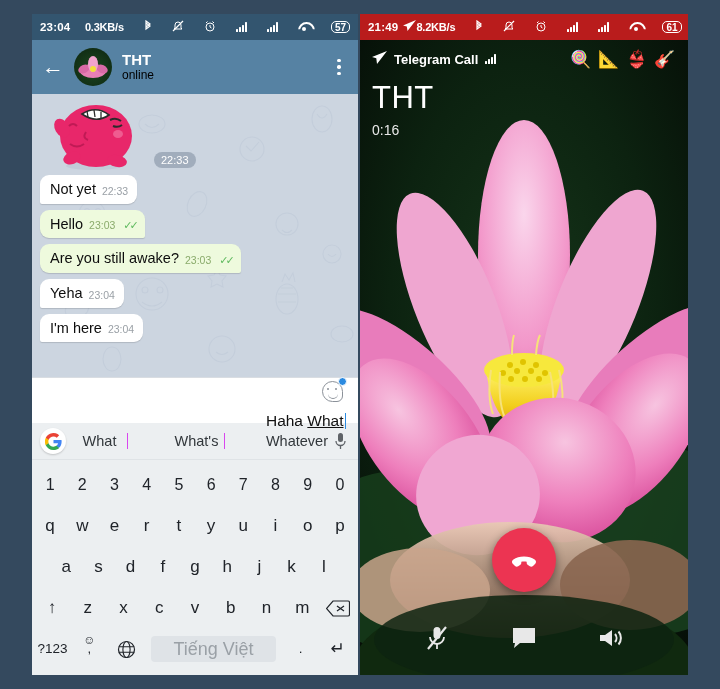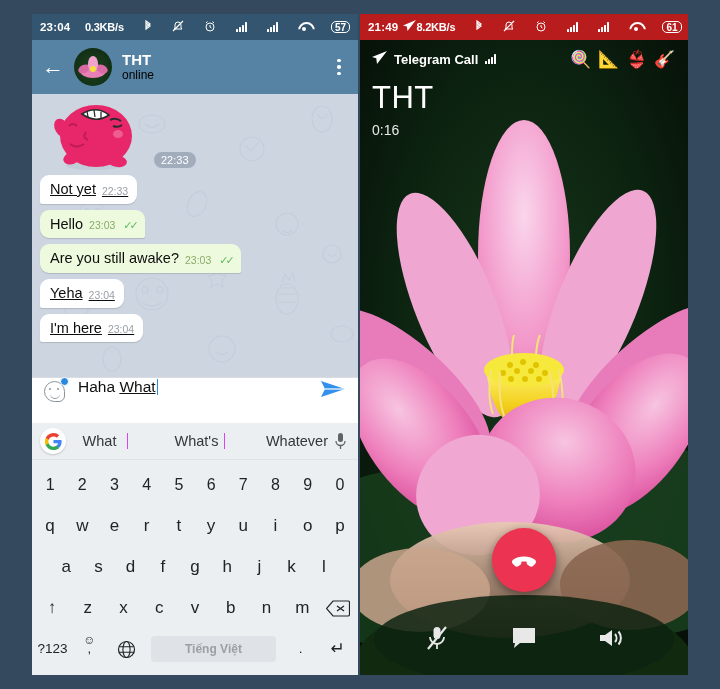--- a/index.html
+++ b/index.html
@@ -66,39 +66,39 @@
   }
   .doodles { position:absolute; inset:0; opacity:.5; }
   .msg-row { display:flex; padding:3px 8px; }
   .msg-row.out { justify-content:flex-start; }
   .bubble {
     position:relative; max-width:86%; border-radius:9px;
     padding:6px 9px 6px 10px; display:flex; align-items:flex-end; gap:6px;
     box-shadow:0 1px 1px rgba(0,0,0,.14);
     font-size:14.5px; color:#0d0d0d;
   }
-  .bubble.in  { background:#ffffff; border-bottom-left-radius:2px;text-decoration:underline; }
+  .bubble.in  { background:#ffffff; border-bottom-left-radius:2px; }
   .bubble.out { background:#eefadd; border-bottom-right-radius:2px; }
   .bubble .txt { line-height:1.15; }
   .bubble .meta { font-size:10.5px; color:#9aa0a6; white-space:nowrap; padding-bottom:1px; }
   .bubble.out .meta { color:#8aab6b; }
   .checks { color:#5cb85c; font-size:11px; letter-spacing:-3px; margin-left:2px; }
 
   
   .sticker-row { display:flex; align-items:flex-end; padding:4px 8px 0 10px; gap:8px; }
   .sticker { width:104px; height:74px; position:relative; }
   .time-pill {
     background:rgba(125,140,158,.55); color:#fff; font-size:11px;
     border-radius:9px; padding:2px 7px; margin-bottom:4px;
   }
 
   
   .input-bar {
-    height:46px; background:#fff; display:flex; align-items:flex-start;
-    padding:0 12px; gap:10px; border-top:1px solid #d9dde2;
+    height:46px; background:#fff; display:flex; align-items:flex-end;
+    padding:0 12px; gap:10px; border-top:1px solid #d9dde2;flex-direction:column;
   }
   .emoji-btn { width:24px; height:24px; position:relative; flex:0 0 24px; cursor:pointer; }
   .emoji-face {
     width:21px; height:21px; border:1.8px solid #8b9199; border-radius:50% 50% 6px 50%;
     position:absolute; left:0; bottom:0; background:#fff;
   }
   .emoji-face::before{content:"";position:absolute;left:4px;top:6px;width:2.4px;height:2.4px;
     background:#8b9199;border-radius:50%;box-shadow:8px 0 0 #8b9199;}
   .emoji-face::after{content:"";position:absolute;left:4.5px;top:11px;width:10px;height:5px;
     border-bottom:1.8px solid #8b9199;border-radius:0 0 8px 8px;}
@@ -126,21 +126,21 @@
   .mic-btn { width:24px; flex:0 0 24px; display:flex; justify-content:center; cursor:pointer; }
 
   .kb-rows { flex:1; display:flex; flex-direction:column; justify-content:space-around;
     padding:4px 2px 6px; }
   .kb-row { display:flex; justify-content:center; align-items:center; height:40px; gap:0; }
   .key { flex:1; text-align:center; font-size:17px; color:#20242a; cursor:pointer;
     line-height:40px; }
   .key.small { font-size:13.5px; }
   .key.space {
     flex:3.4; background:#dfe3e7; border-radius:4px; height:26px; line-height:26px;
-    font-size:12px; color:#9aa0a6; margin:0 6px;font-weight:bold;
+    font-size:18px; color:#9aa0a6; margin:0 6px;
   }
   .key.num { font-size:16px; }
   .key svg { vertical-align:middle; }
 
   
   .call { position:relative; height:635px; overflow:hidden; background:#060c05; }
   .call-bg { position:absolute; inset:0; }
   .call-top { position:absolute; left:0; right:0; top:0; padding:10px 12px 0; }
   .call-row1 { display:flex; align-items:center; gap:7px; color:#fff; }
   .call-app { font-size:13px; font-weight:bold; }

